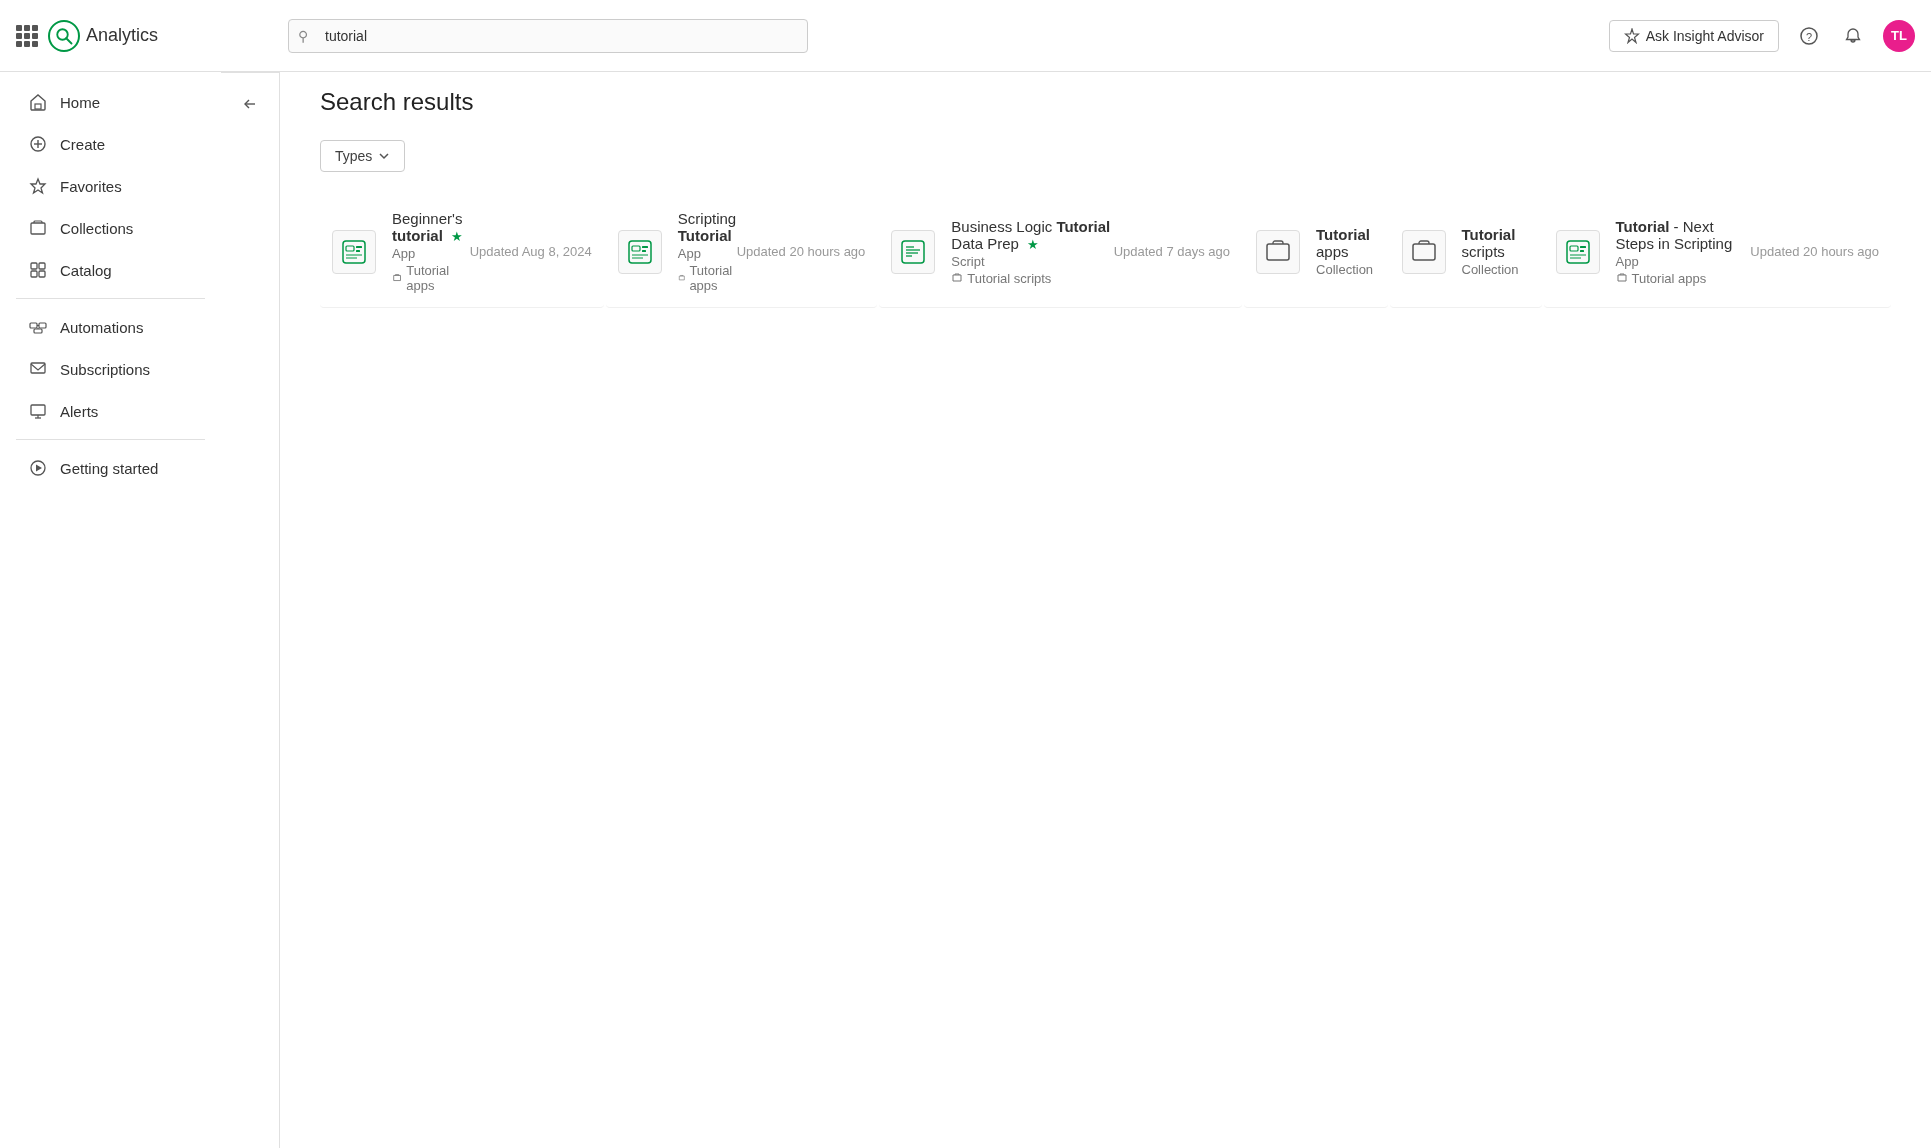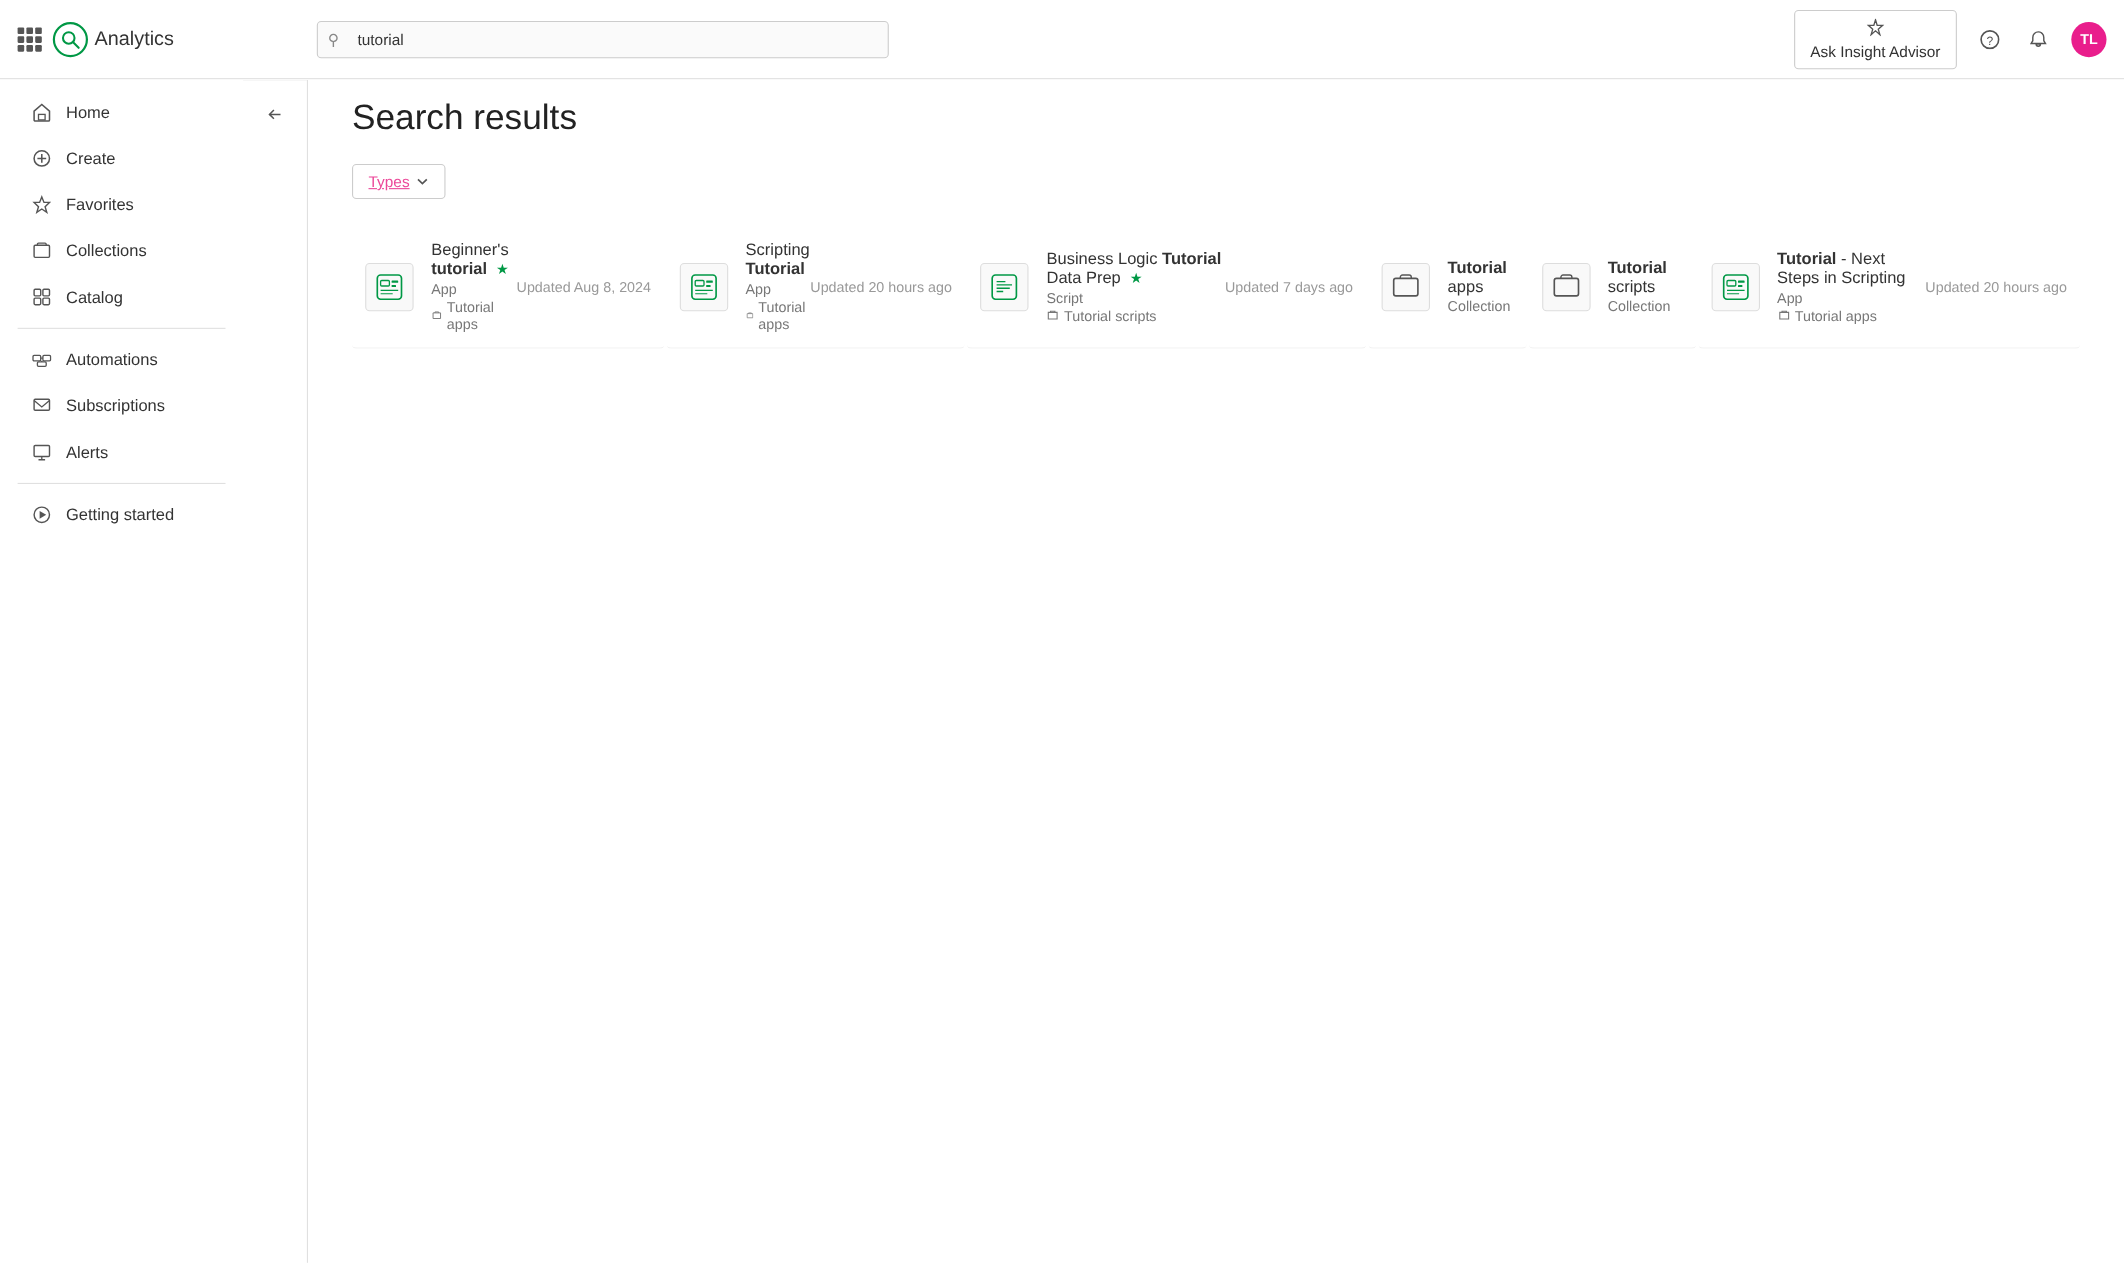--- a/index.html
+++ b/index.html
@@ -15,42 +15,42 @@
     .grid-icon { display: grid; grid-template-columns: repeat(3,6px); gap: 2px; cursor: pointer; }
     .grid-icon span { width: 6px; height: 6px; background: #555; border-radius: 1px; display: block; }
     .qlik-logo { display: flex; align-items: center; gap: 6px; text-decoration: none; }
     .qlik-logo-circle { width: 32px; height: 32px; border-radius: 50%; border: 2.5px solid #009845; display: flex; align-items: center; justify-content: center; }
     .qlik-logo-circle svg { width: 18px; height: 18px; }
     .app-name { font-size: 18px; color: #333; font-weight: 400; }
     .search-bar { flex: 1; max-width: 520px; position: relative; }
     .search-bar input { width: 100%; border: 1px solid #ccc; border-radius: 4px; padding: 8px 12px 8px 36px; font-size: 14px; color: #333; outline: none; background: #fafafa; }
     .search-icon-wrap { position: absolute; left: 10px; top: 50%; transform: translateY(-50%); color: #888; font-size: 14px; }
     .topbar-right { margin-left: auto; display: flex; align-items: center; gap: 16px; }
-    .insight-btn { display: flex; align-items: center; gap: 6px; padding: 7px 14px; border: 1px solid #ccc; border-radius: 4px; cursor: pointer; font-size: 14px; background: #fff; color: #333; flex-direction: column; }
+    .insight-btn { display: flex; align-items: flex-end; gap: 6px; padding: 7px 14px; border: 1px solid #ccc; border-radius: 4px; cursor: pointer; font-size: 14px; background: #fff; color: #333; }
     .topbar-icon { width: 28px; height: 28px; display: flex; align-items: center; justify-content: center; cursor: pointer; color: #555; font-size: 16px; }
     .avatar { width: 32px; height: 32px; border-radius: 50%; background: #e91e8c; color: #fff; display: flex; align-items: center; justify-content: center; font-size: 13px; font-weight: 600; cursor: pointer; }
 
     
     .sidebar {
       width: 280px; min-width: 280px; background: #fff; border-right: 1px solid #e0e0e0;
       display: flex; flex-direction: row; padding-top: 72px; position: fixed; top: 0; left: 0; bottom: 0; z-index: 50;
     }
     .sidebar-nav { flex: 1; padding: 8px 0; }
     .sidebar-item { display: flex; align-items: center; gap: 12px; padding: 10px 20px; cursor: pointer; font-size: 15px; color: #333; border-radius: 4px; margin: 2px 8px; }
     .sidebar-item-icon { width: 20px; height: 20px; display: flex; align-items: center; justify-content: center; color: #555; flex-shrink: 0; }
     .sidebar-divider { border: none; border-top: 1px solid #e0e0e0; margin: 8px 16px; }
     .sidebar-bottom { padding: 12px 0; border-top: 1px solid #e0e0e0; }
     .sidebar-collapse { display: flex; align-items: center; gap: 10px; padding: 10px 20px; cursor: pointer; font-size: 14px; color: #555; }
 
     
     .main { margin-left: 280px; margin-top: 56px; flex: 1; padding: 32px 40px; overflow-y: auto; background: #fff; }
-    .page-title { font-size: 32px; font-weight: 400; color: #222; margin-bottom: 24px; }
-
-    
-    .types-btn { display: flex; align-items: center; gap: 6px; padding: 7px 14px; border: 1px solid #ccc; border-radius: 4px; cursor: pointer; font-size: 14px; background: #fff; color: #ec4899; margin-bottom: 24px; text-decoration: underline; }
+    .page-title { font-size: 24px; font-weight: 400; color: #222; margin-bottom: 24px; }
+
+    
+    .types-btn { display: flex; align-items: center; gap: 6px; padding: 7px 14px; border: 1px solid #ccc; border-radius: 4px; cursor: pointer; font-size: 14px; background: #fff; color: #404040; margin-bottom: 24px; }
 
     
     .result-list { display: flex; flex-direction: row; gap: 2px; }
     .result-item { display: flex; align-items: center; padding: 14px 12px; border-radius: 4px; cursor: pointer; border-bottom: 1px solid #f0f0f0; }
     .result-icon { width: 44px; height: 44px; border: 1px solid #ddd; border-radius: 4px; display: flex; align-items: center; justify-content: center; margin-right: 16px; flex-shrink: 0; background: #f9f9f9; }
     .result-body { flex: 1; }
     .result-name { font-size: 15px; color: #333; margin-bottom: 2px; }
     .result-name strong { font-weight: 700; }
     .result-meta { font-size: 13px; color: #777; display: flex; align-items: center; gap: 4px; margin-top: 2px; }
     .result-meta-collection { font-size: 13px; color: #777; display: flex; align-items: center; gap: 4px; margin-top: 2px; }

